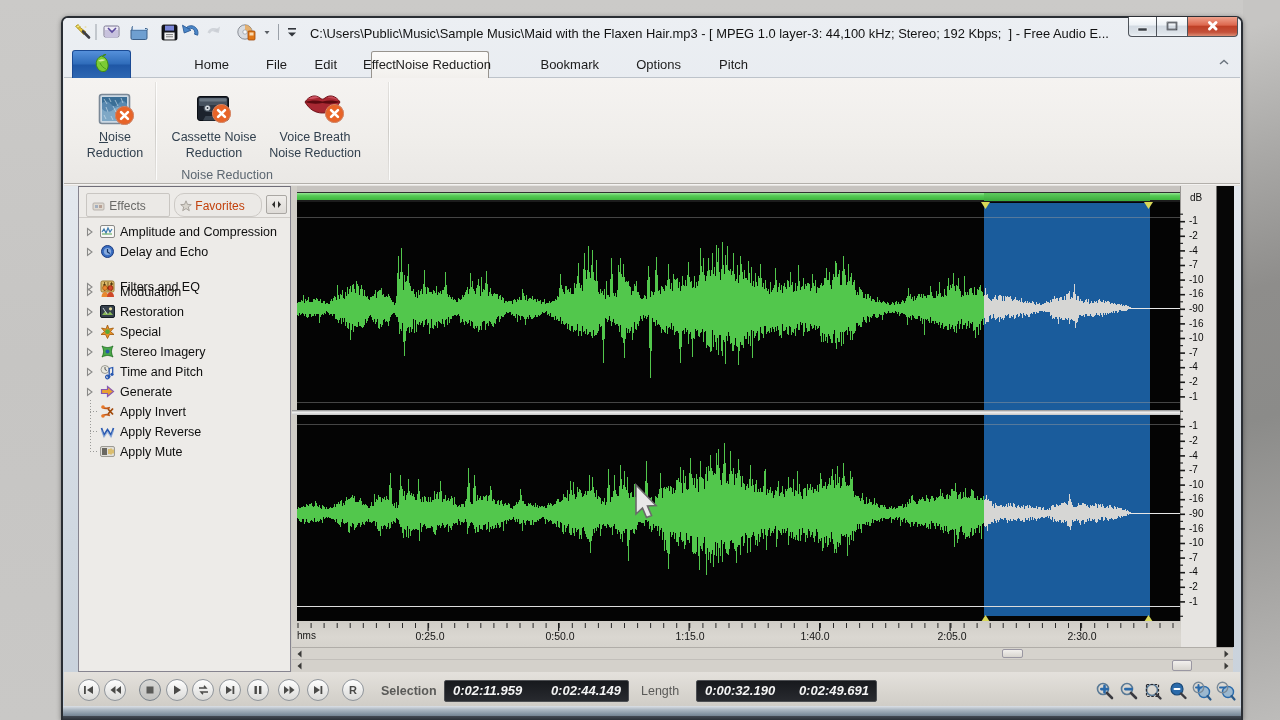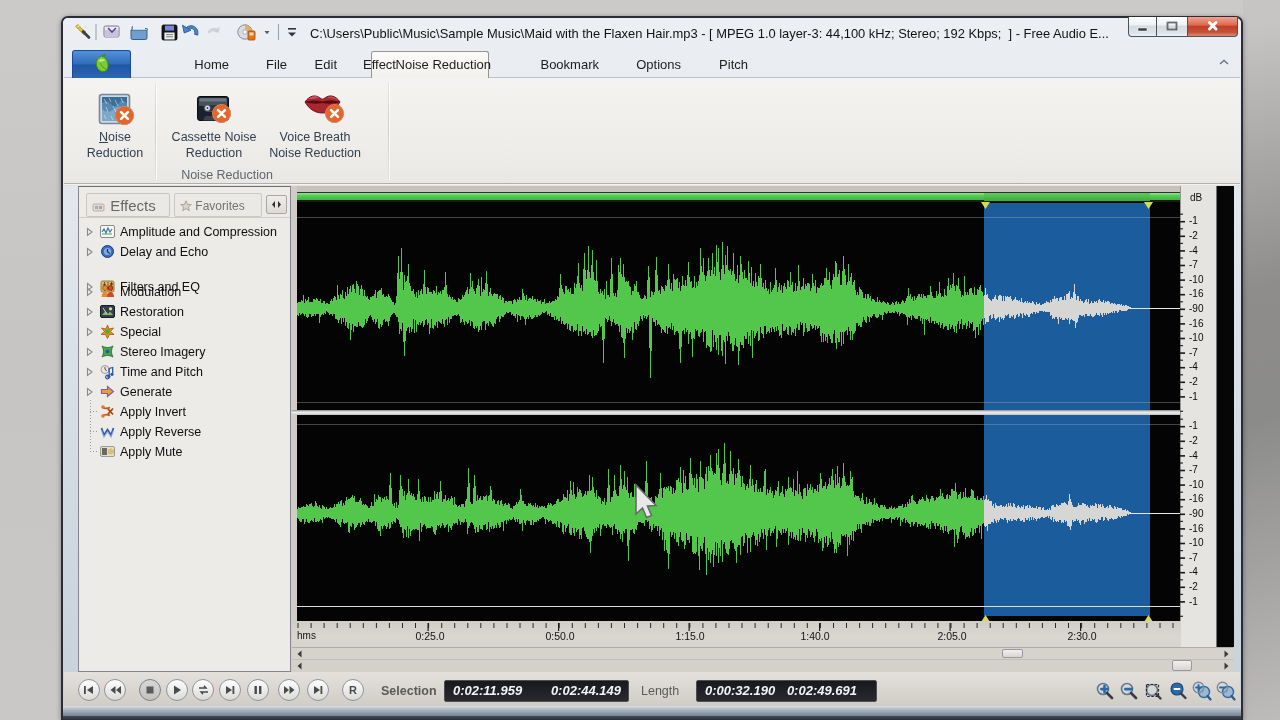--- a/index.html
+++ b/index.html
@@ -180,26 +180,26 @@
         <path d="M6.08 6.08 L12.920000000000002 12.920000000000002 M12.920000000000002 6.08 L6.08 12.920000000000002"></path>
       </g>
     </g>
 </svg>
 <div class="abs rlabel" style="left:75px;top:130px;width:80px"><span style="text-decoration:underline">N</span>oise<br>Reduction</div>
 <div class="abs rlabel" style="left:164px;top:130px;width:100px">Cassette Noise<br>Reduction</div>
 <div class="abs rlabel" style="left:265px;top:130px;width:100px">Voice Breath<br>Noise Reduction</div>
 <div class="abs" id="grplabel">Noise Reduction</div>
 <div class="abs" id="lpanel"></div>
 <div class="abs" style="left:79px;top:217px;width:211px;height:1px;background:#cfccc8"></div>
-<div class="abs ptab" style="left:86px;width:84px;background:#ebe9e6;border:1px solid #c9c6c2;border-radius:2px;padding-left:6px;color:#686866;font-size:15px" id="efftab"><svg width="13" height="10" style="vertical-align:-1px;opacity:.75">
+<div class="abs ptab" style="left:86px;width:84px;background:#ebe9e6;border:1px solid #c9c6c2;border-radius:2px;padding-left:6px;color:#686866;font-size:12px" id="efftab"><svg width="13" height="10" style="vertical-align:-1px;opacity:.75">
       <rect x="0" y="2" width="11" height="7" rx="1" fill="#ddd6cb" stroke="#97908a" stroke-width=".8"></rect>
       <rect x="2" y="4" width="3" height="3" fill="#8a9cb4"></rect>
       <rect x="6" y="4" width="3" height="3" fill="#a8897a"></rect>
     </svg> Effects</div>
-<div class="abs ptab" style="left:174px;width:88px;background:#ebe9e6;border:1px solid #ccc9c5;border-radius:2px;padding-left:5px;color:#737373;font-size:12px" id="favtab"><svg width="12" height="11" style="vertical-align:-1px">
+<div class="abs ptab" style="left:174px;width:88px;background:#ebe9e6;border:1px solid #ccc9c5;border-radius:10px;padding-left:5px;color:#c2410c;font-size:12px" id="favtab"><svg width="12" height="11" style="vertical-align:-1px">
       <path d="M6 .8 L7.5 4.4 L11.3 4.6 L8.3 7 L9.3 10.7 L6 8.6 L2.7 10.7 L3.7 7 L.7 4.6 L4.5 4.4 Z" fill="#d8d4cc" stroke="#9a968e" stroke-width=".8"></path>
     </svg> Favorites</div>
 <div class="abs" style="left:266px;top:195px;width:21px;height:19px;background:linear-gradient(180deg,#efedea,#dedbd7);border:1px solid #aaa7a3;border-radius:2px"><svg width="19" height="17">
       <path d="M8 5 l-3 3.5 L8 12Z" fill="#2e2e2c"></path>
       <path d="M11 5 l3 3.5 L11 12Z" fill="#2e2e2c"></path>
     </svg></div>
 <div class="abs titem" style="left:80px;top:222px;width:210px;padding-left:20px"><svg width="8" height="10" style="position:absolute;left:6px;top:5px">
       <path d="M1.5 1.5 L6 5 L1.5 8.5Z" fill="none" stroke="#8a8a88" stroke-width="1.1"></path>
     </svg><svg width="15" height="15" viewBox="0 0 15 15" style="vertical-align:-3px;margin-right:5px">
       <rect x=".5" y="1.5" width="14" height="12" rx="1.5" fill="#f8f8f6" stroke="#8a8a88" stroke-width="1"></rect>
@@ -565,21 +565,21 @@
     </svg>
   </div>
 <div class="abs" style="left:381px;top:684px;font-size:12.5px;font-weight:bold;color:#5a5a58">Selection</div>
 <div class="tbox" style="left:444px;width:185px">
     <span style="position:absolute;left:8px">0:02:11.959</span>
     <span style="position:absolute;right:7px">0:02:44.149</span>
   </div>
 <div class="abs" style="left:641px;top:684px;font-size:12.5px;font-weight:normal;color:#5a5a58">Length</div>
 <div class="tbox" style="left:696px;width:181px">
     <span style="position:absolute;left:8px">0:00:32.190</span>
-    <span style="position:absolute;right:19px">0:02:49.691</span>
+    <span style="position:absolute;right:7px">0:02:49.691</span>
   </div>
 <svg class="abs" style="left:1094.5px;top:681px" width="20" height="20" viewBox="0 0 20 20">
     <circle cx="8" cy="8" r="5.5" fill="none" stroke="#5a7a96" stroke-width="1.6"></circle>
     <path d="M12 12 L17 17" stroke="#3a3a40" stroke-width="2.6" stroke-linecap="round"></path>
     <rect x="5" y="6.8" width="9" height="2.6" rx="1.3" fill="#2a6aaa"></rect>
     <rect x="8.2" y="3.6" width="2.6" height="9" rx="1.3" fill="#2a6aaa"></rect>
   </svg>
 <svg class="abs" style="left:1118.5px;top:681px" width="20" height="20" viewBox="0 0 20 20">
     <circle cx="8" cy="8" r="5.5" fill="none" stroke="#5a7a96" stroke-width="1.6"></circle>
     <path d="M12 12 L17 17" stroke="#3a3a40" stroke-width="2.6" stroke-linecap="round"></path>

